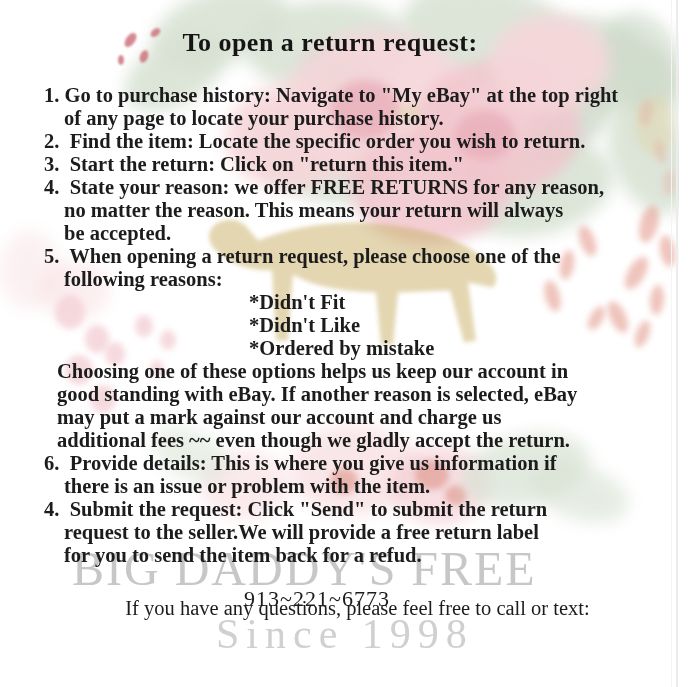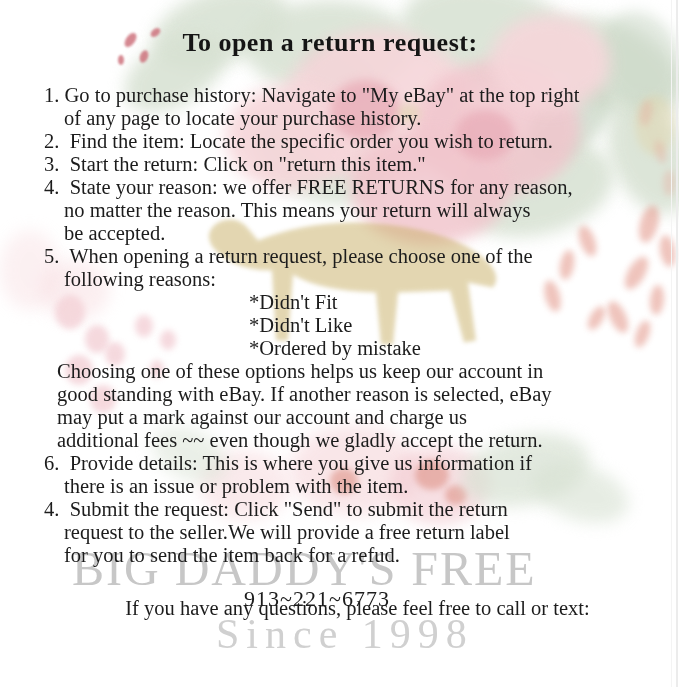--- a/index.html
+++ b/index.html
@@ -24,21 +24,21 @@
   .vline2{position:absolute;left:671px;top:0;width:1px;height:687px;background:#f4f4f4;z-index:3;}
   .deer{position:absolute;left:198px;top:210px;z-index:1;filter:blur(2px);opacity:.5;}
   
   .wm{position:absolute;z-index:2;font-family:"Liberation Serif",serif;white-space:pre;}
   .wm-brand{left:72px;top:541px;font-size:48px;letter-spacing:2px;color:#c7c7c7;}
   .wm-since{left:216px;top:610px;font-size:42px;letter-spacing:7px;color:#d0d0d0;}
   
   .title{position:absolute;z-index:3;top:28px;left:0;width:660px;margin:0;text-align:center;
          font-size:26px;font-weight:600;letter-spacing:.5px;color:#151515;}
   .body{position:absolute;z-index:3;top:84px;left:0;width:699px;font-size:20.5px;line-height:23px;}
-  .line{white-space:pre;height:23px;}
+  .line{white-space:pre;height:23px;font-weight:bold;}
   .block.step{padding-left:64px;}
   .block.step .ln-first{margin-left:-20px;}
   .block.reasons{padding-left:249px;}
   .block.para{padding-left:57px;}
   .footer-line{position:absolute;z-index:3;top:597px;left:8px;width:699px;text-align:center;
                font-size:20.5px;white-space:pre;}
   .footer-phone{position:absolute;z-index:3;top:586px;left:0;width:634px;text-align:center;
                 font-size:22px;letter-spacing:1px;white-space:pre;}
 </style>
 </head>

